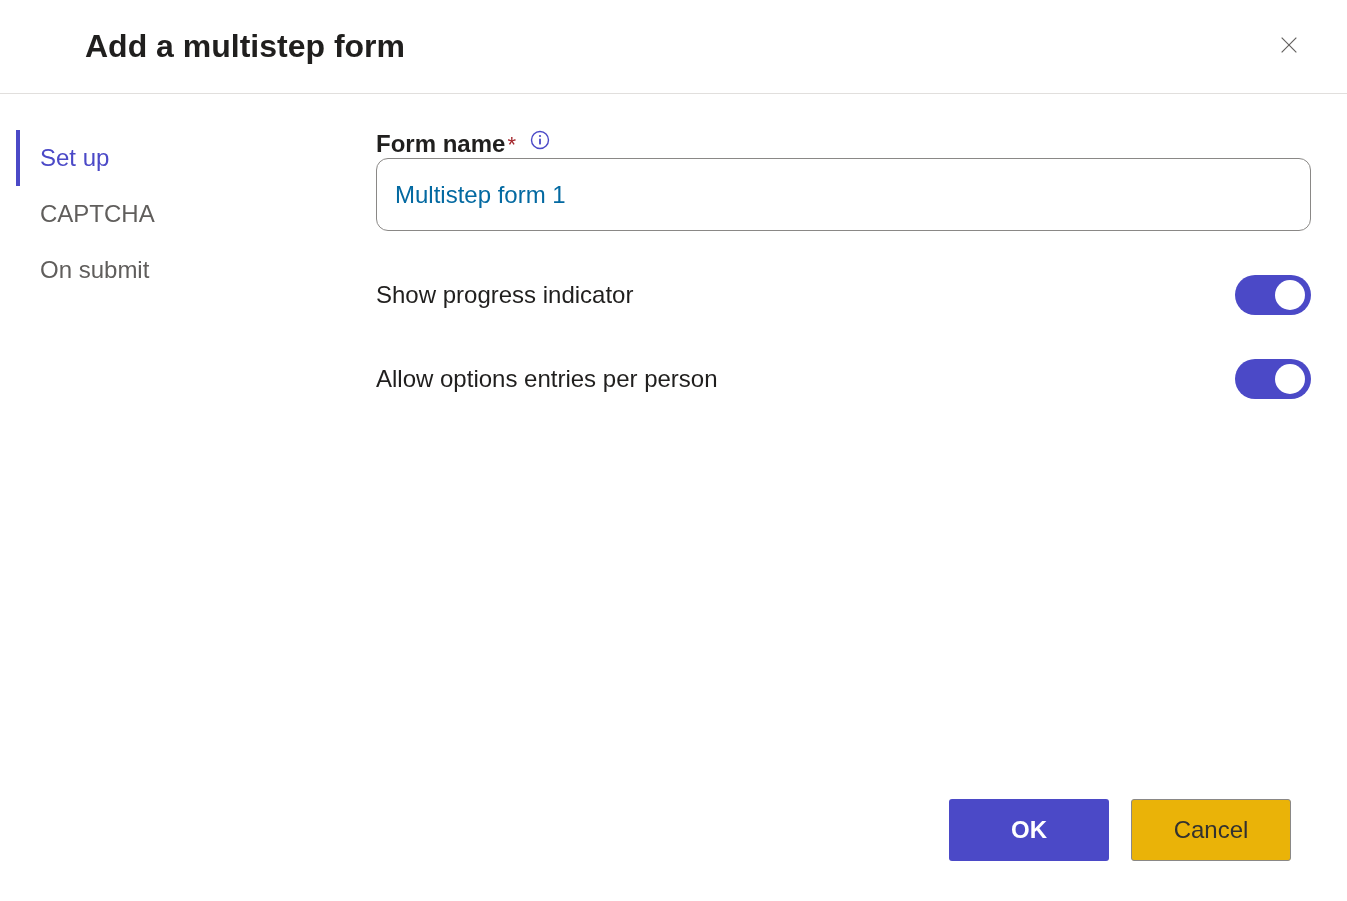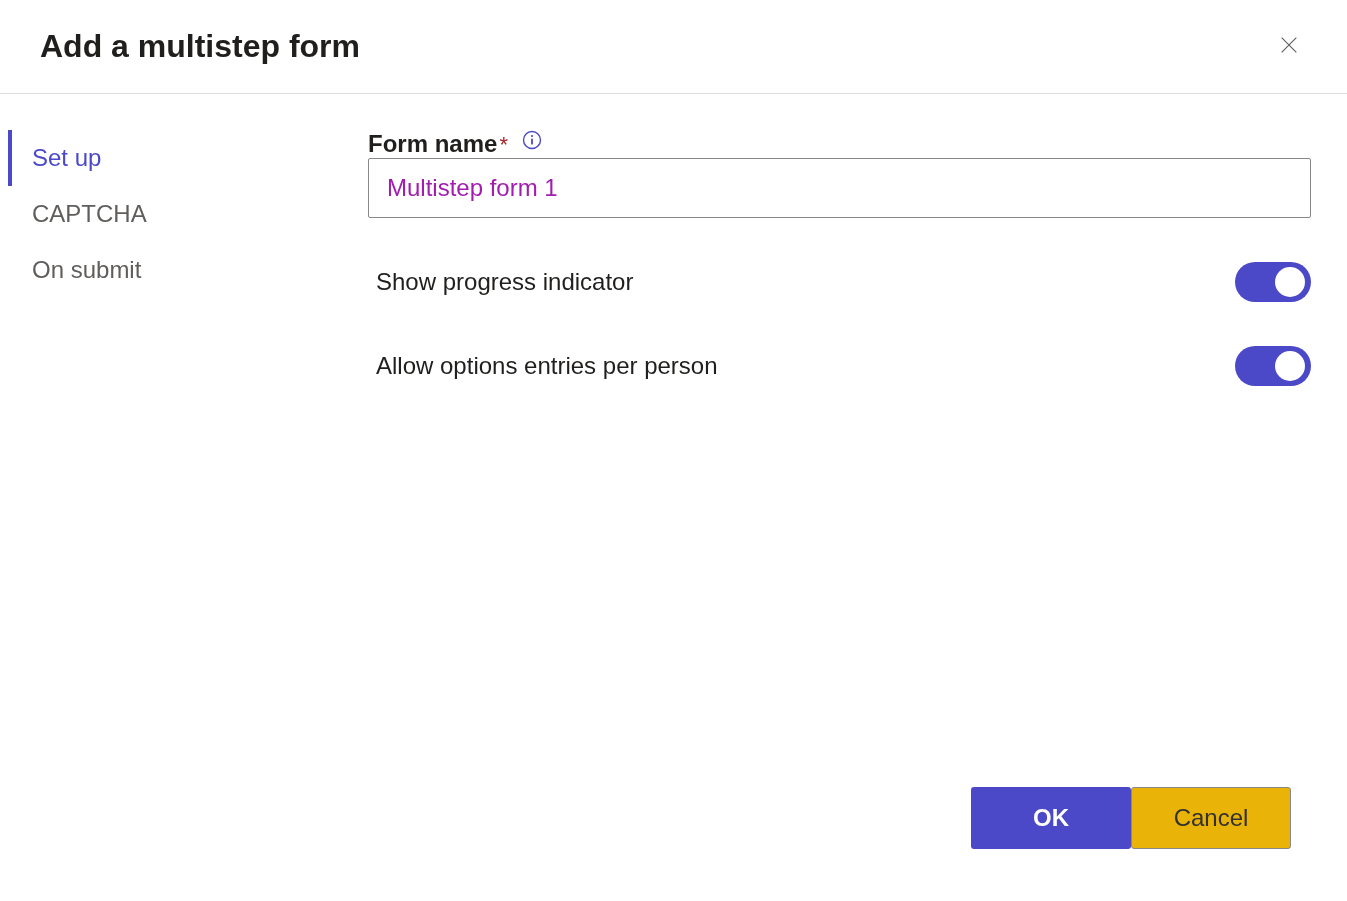--- a/index.html
+++ b/index.html
@@ -19,33 +19,34 @@
     display: flex;
     align-items: center;
     justify-content: space-between;
     padding: 28px 40px 28px 40px;
     border-bottom: 1px solid #e1dfdd;
   }
   .header-title {
     font-size: 32px;
     font-weight: 600;
     color: #201f1e;
+    margin-left: 45px;
   }
   .close-btn {
     background: none; border: none;
     width: 36px; height: 36px;
     display: flex; align-items: center; justify-content: center;
     cursor: pointer;
     color: #605e5c;
   }
   .close-btn svg { width: 22px; height: 22px; stroke: #605e5c; stroke-width: 1.2; }
   .body {
     flex: 1;
     display: flex;
-    padding: 36px 36px 0 8px;
+    padding: 36px 36px 0 16px;
     overflow: hidden;
   }
   .sidebar {
     width: 340px;
     display: flex;
     flex-direction: column;
   }
   .sidebar-item {
     font-size: 24px;
     color: #605e5c;
@@ -83,39 +84,38 @@
     display: inline-flex;
     width: 20px; height: 20px;
     margin-left: 14px;
     position: relative;
     top: -8px;
   }
   .info-icon svg { width: 20px; height: 20px; }
   .text-input {
     width: 100%;
     max-width: 946px;
-    height: 60px;
+    height: 73px;
     padding: 0 18px;
     font-size: 24px;
     border: 1px solid #8a8886;
-    border-radius: 2px;
-    color: #a21caf;
+    border-radius: 12px;
+    color: #0369a1;
     font-family: inherit;
   }
   .toggle-row {
     display: flex;
     align-items: center;
     justify-content: space-between;
     max-width: 946px;
     margin-top: 44px;
   }
   .toggle-label {
     font-size: 24px;
     color: #201f1e;
-    margin-left: 8px;
   }
   .toggle {
     width: 76px;
     height: 40px;
     border-radius: 20px;
     background: #4b49c7;
     position: relative;
     cursor: pointer;
     border: none;
     flex-shrink: 0;
@@ -124,21 +124,22 @@
     position: absolute;
     width: 30px; height: 30px;
     border-radius: 50%;
     background: #ffffff;
     top: 5px;
     right: 6px;
   }
   .footer {
     display: flex;
     justify-content: flex-end;
-    padding: 0 56px 52px 0;
+    gap: 22px;
+    padding: 0 56px 40px 0;
   }
   .btn {
     min-width: 160px;
     height: 62px;
     font-size: 24px;
     border-radius: 3px;
     cursor: pointer;
     font-family: inherit;
   }
   .btn-primary {

